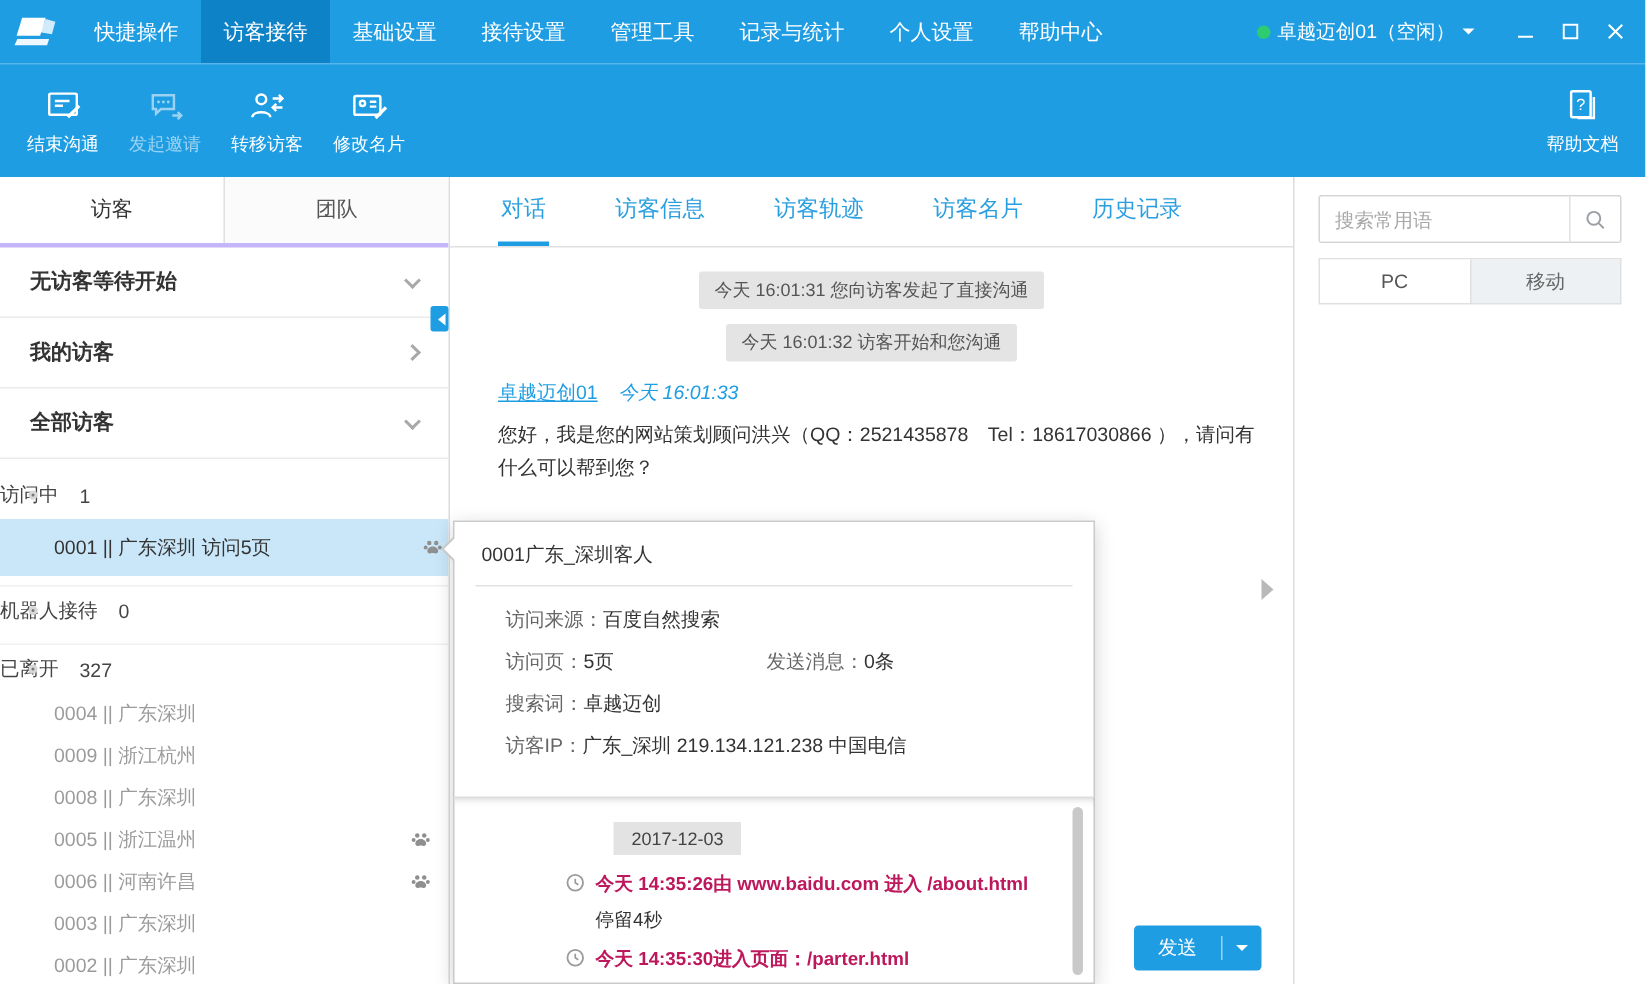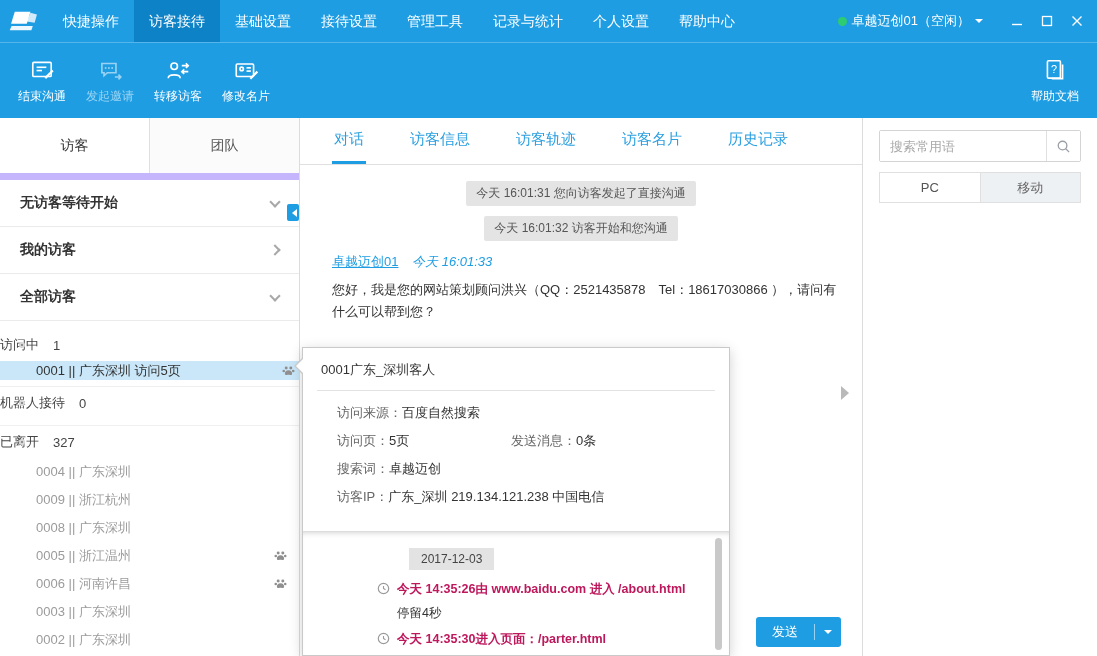--- a/index.html
+++ b/index.html
@@ -23,32 +23,32 @@
   .toolbar { height:76px; background:#1e9de3; border-top:1px solid rgba(255,255,255,.25); display:flex; align-items:center; padding:0 8px; }
   .tool-btn { width:68px; display:flex; flex-direction:column; align-items:center; gap:5px; color:#fff; font-size:12px; cursor:pointer; }
   .tool-btn.disabled { opacity:.55; cursor:not-allowed; }
   .toolbar-spacer { flex:1; }
 
   
   .content { position:absolute; top:118px; left:0; right:0; bottom:0; display:flex; }
 
   
   .sidebar { width:300px; border-right:1px solid #dcdcdc; background:#fff; overflow:hidden; }
-  .side-tabs { display:flex; height:62px; border-bottom:7px solid #c4b5fd;text-align:right; }
+  .side-tabs { display:flex; height:47px; border-bottom:3px solid #c4b5fd;text-align:right; }
   .side-tab { flex:1; display:flex; align-items:center; justify-content:center; font-size:14px; color:#333; cursor:pointer; background:#fff; }
   .side-tab.inactive { border-left:1px solid #e0e0e0; background:#fbfbfb; color:#555; }
   .acc-header { height:47px; display:flex; align-items:center; justify-content:space-between; padding:0 20px; border-bottom:1px solid #ebebeb; font-size:14px; font-weight:bold; color:#333; cursor:pointer; }
   .chev { width:8px; height:8px; border-right:2px solid #a8a8a8; border-bottom:2px solid #a8a8a8; }
   .chev.down { transform:rotate(45deg); margin-top:-3px; }
   .chev.right { transform:rotate(-45deg); }
   .group-area { padding-top:8px; }
   .group-row { height:32px; display:flex; align-items:center; font-size:13px; color:#444; position:relative; cursor:pointer; }
   .bullet { position:absolute; left:19px; width:6px; height:6px; background:#777; border:2px solid #d8d8d8; border-radius:50%; }
   .group-count { margin-left:14px; }
-  .visitor-row { height:19px; display:flex; align-items:center; padding:0 4px 0 36px; font-size:13px; color:#333; cursor:pointer; }
+  .visitor-row { height:38px; display:flex; align-items:center; padding:0 4px 0 36px; font-size:13px; color:#333; cursor:pointer; }
   .visitor-row.selected { background:#c9e7f9; }
   .row-paw { margin-left:auto; display:flex; }
   .group-sep { border-bottom:1px solid #f0f0f0; margin-top:6px; }
   .offline-row { height:28px; display:flex; align-items:center; padding:0 12px 0 36px; font-size:13px; color:#9b9b9b; cursor:pointer; }
 
   
   .chat { flex:1; min-width:0; position:relative; background:#fff; }
   .chat-tabs { display:flex; height:47px; border-bottom:1px solid #e0e0e0; padding-left:32px; gap:42px; }
   .chat-tab { display:flex; align-items:center; font-size:15px; color:#2a9fe0; cursor:pointer; border-bottom:3px solid transparent; padding:0 2px; }
   .chat-tab.active { border-bottom-color:#1e9de3; }

